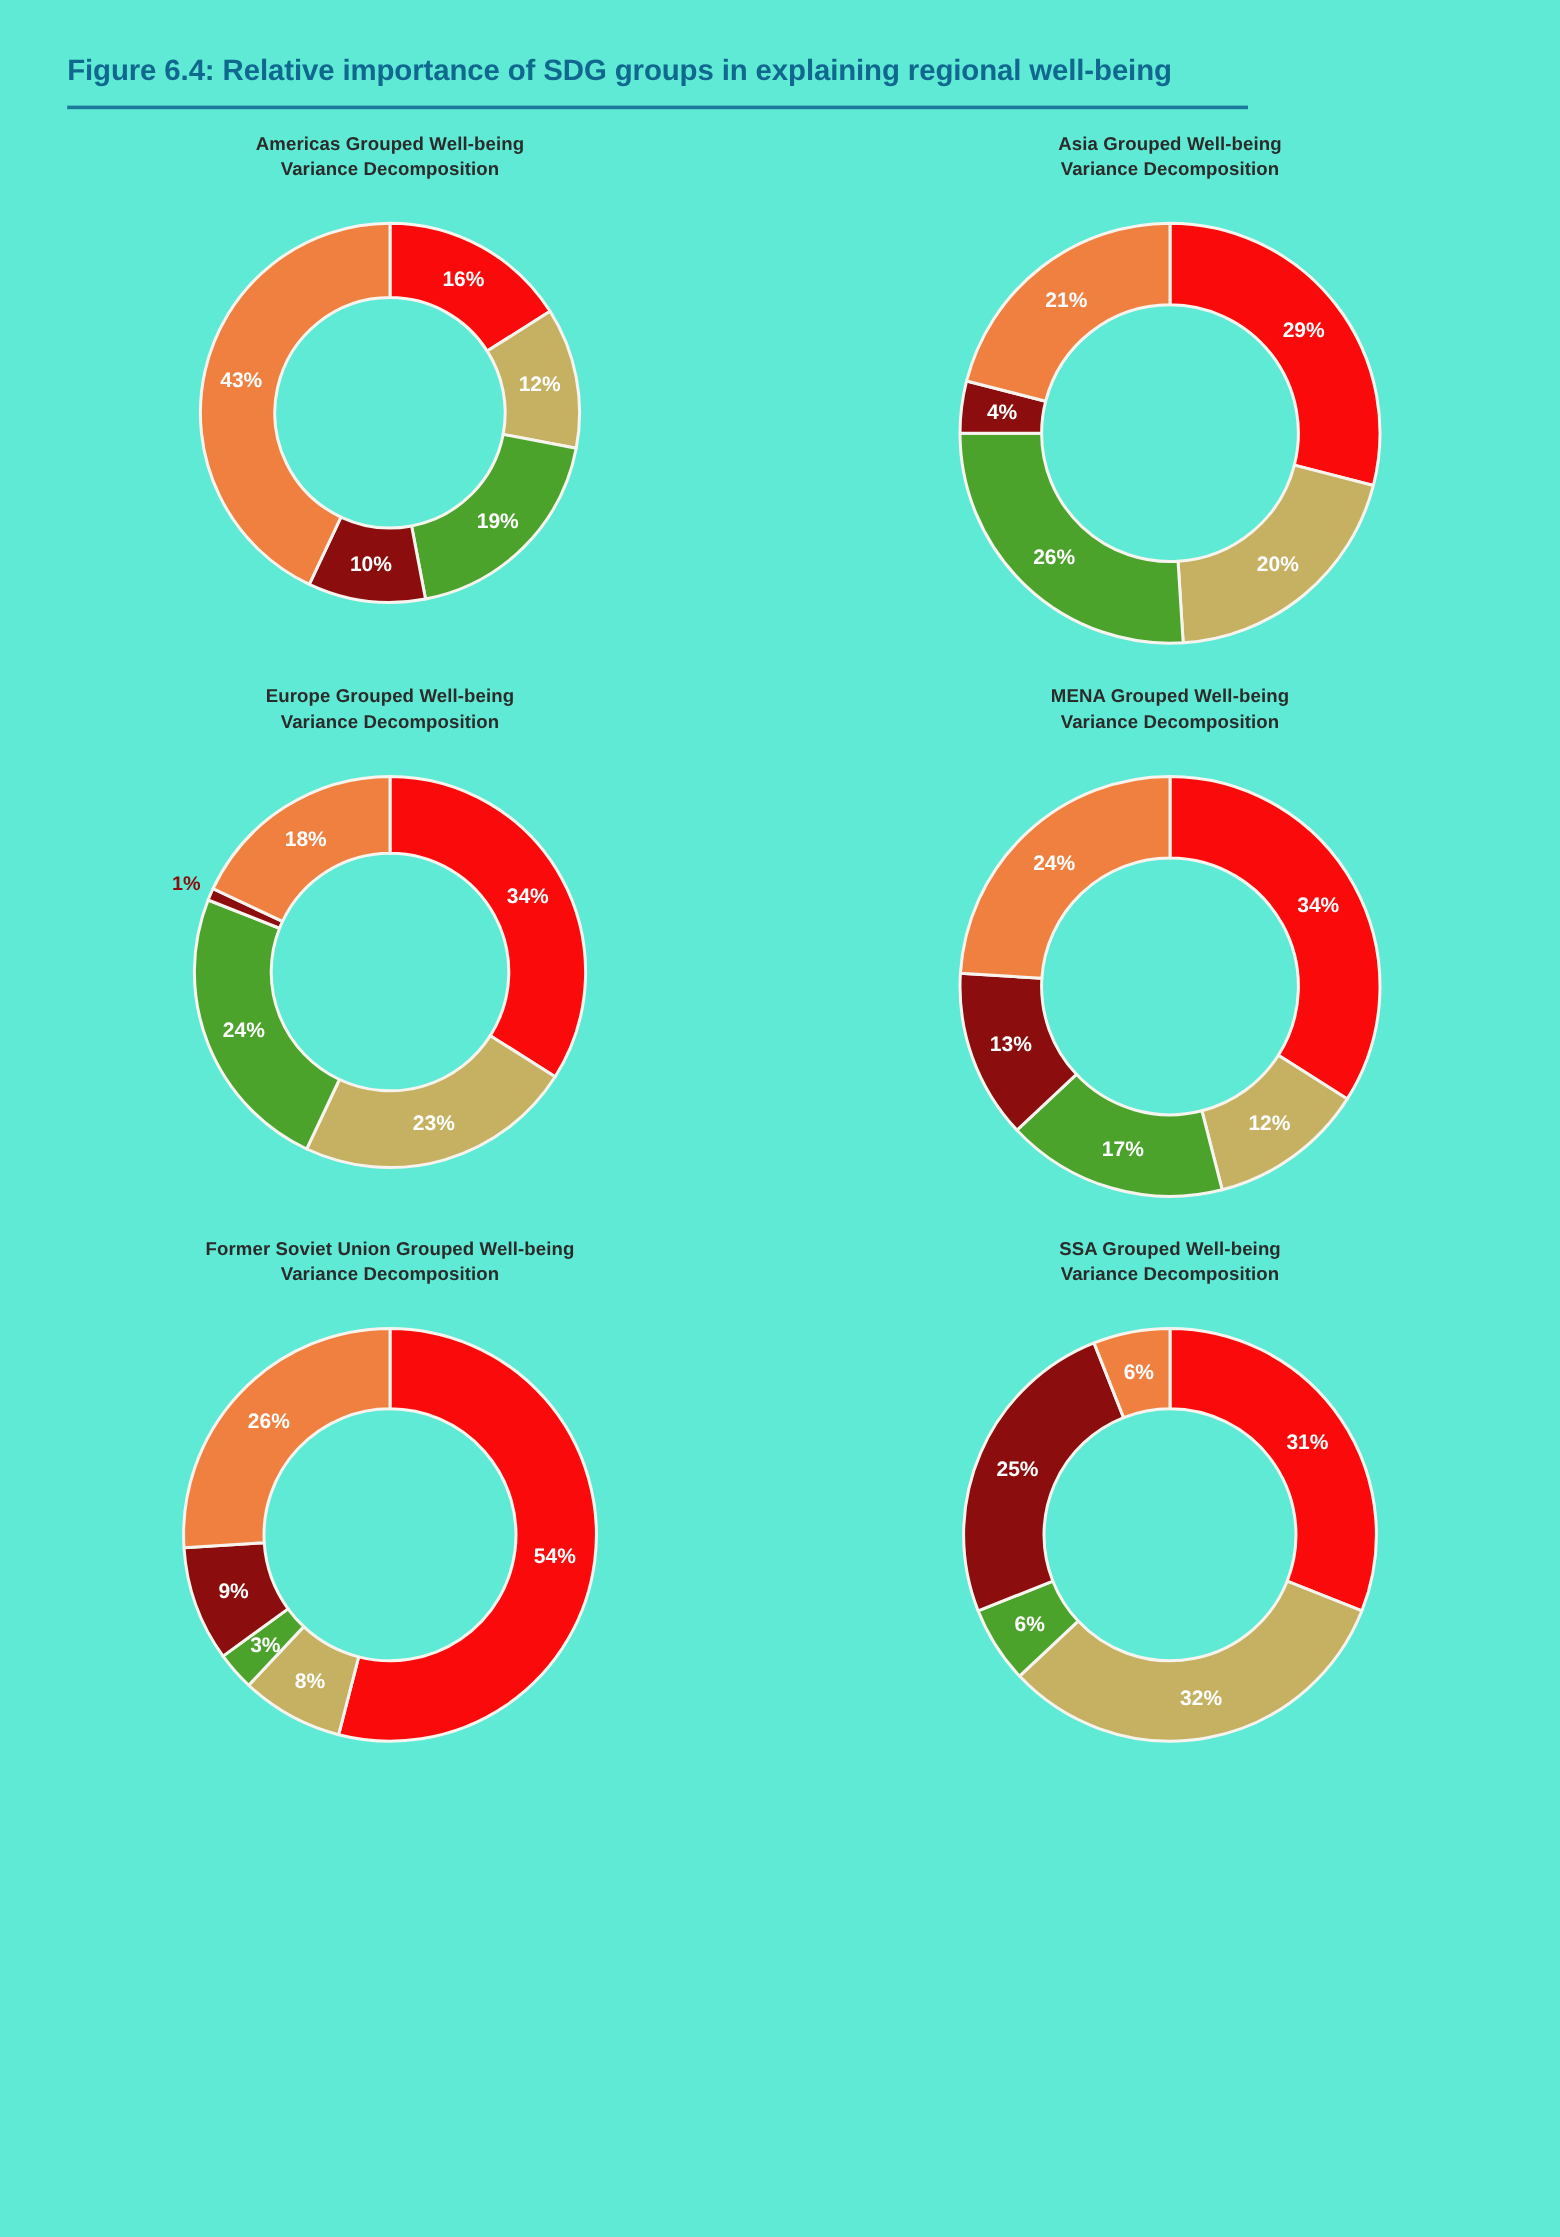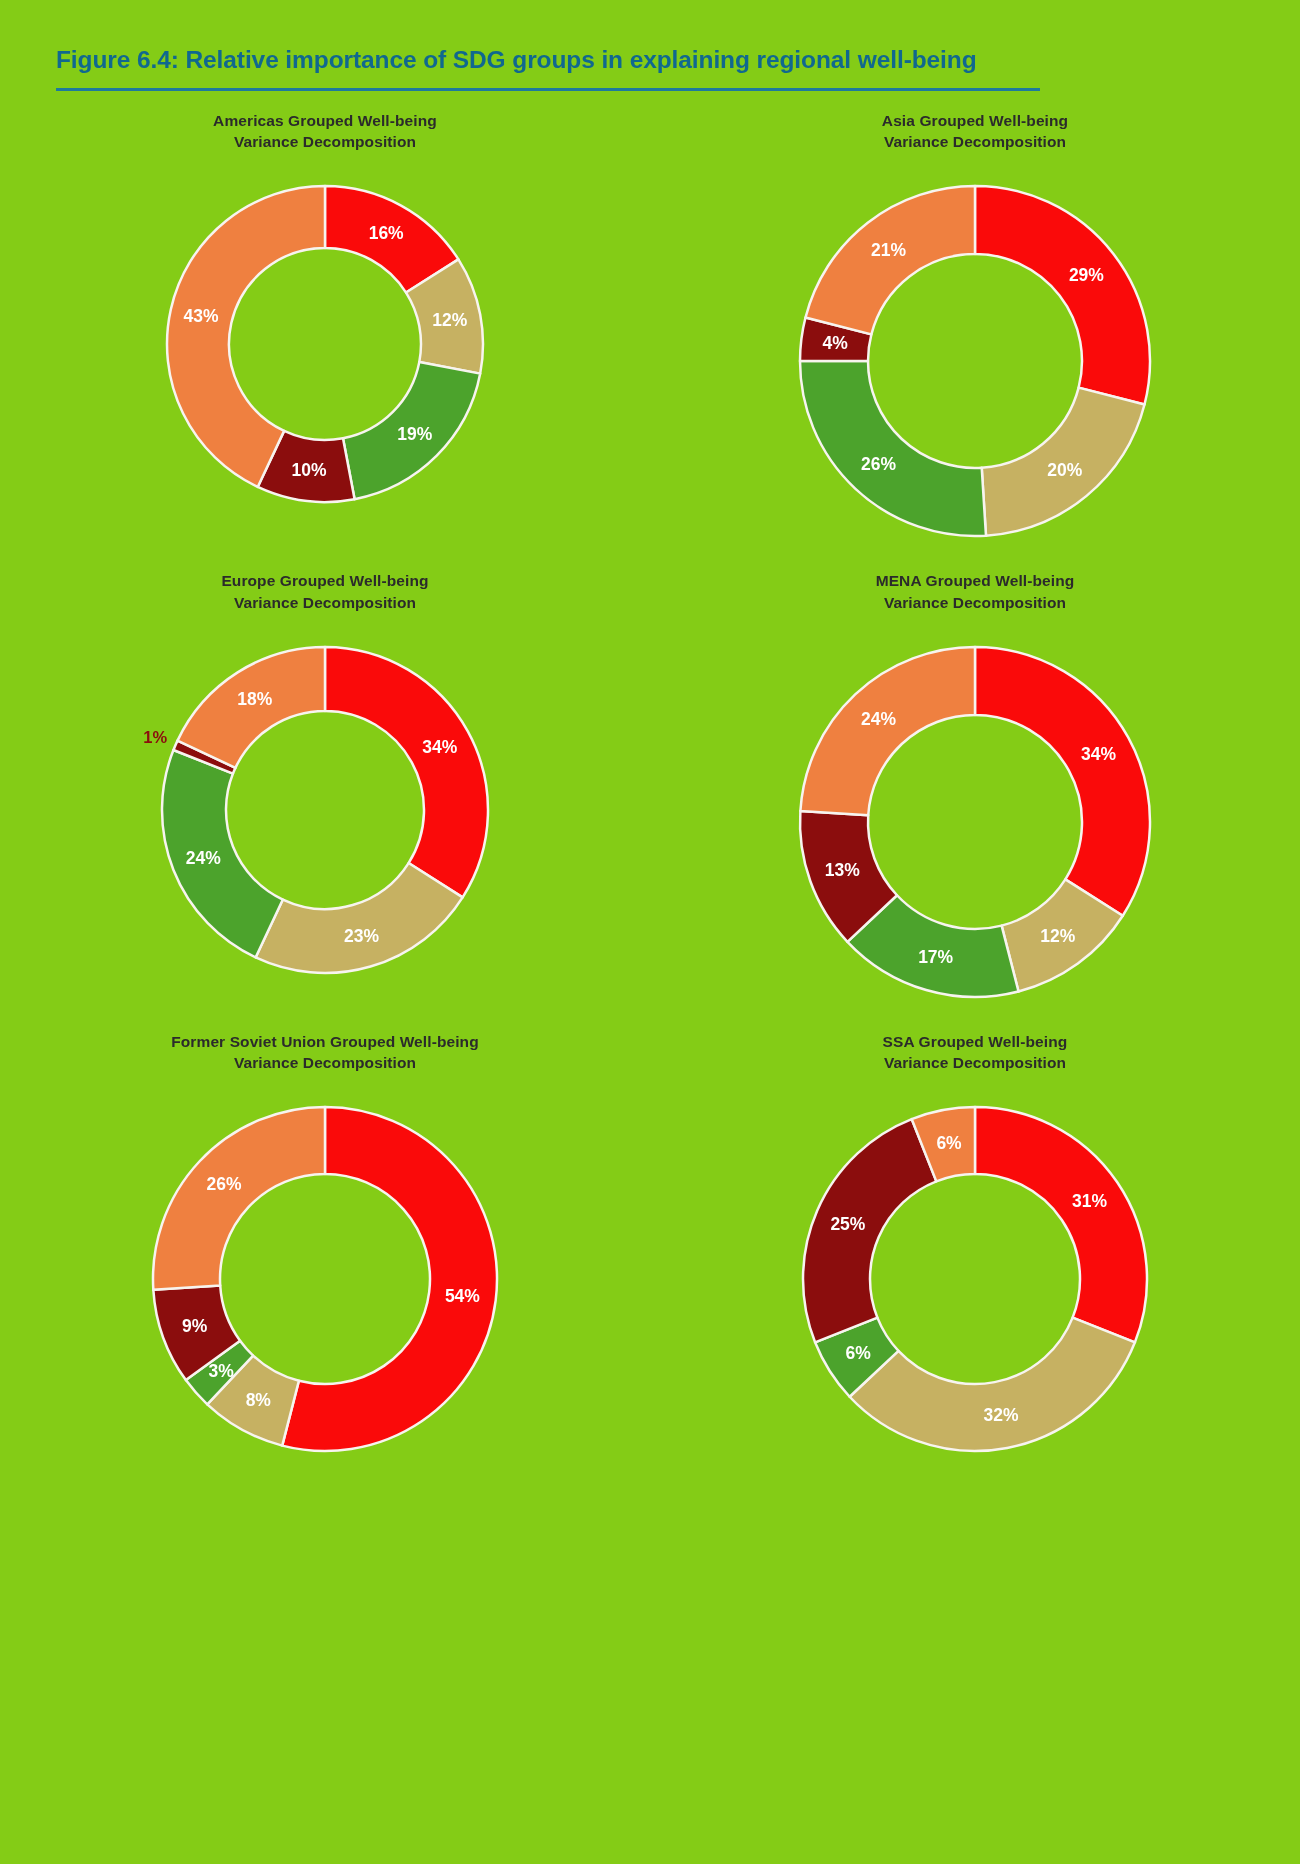--- a/index.html
+++ b/index.html
@@ -12,21 +12,21 @@
     width: 1300px;
     height: 1864px;
     font-family: "Liberation Sans", sans-serif;
     -webkit-font-smoothing: antialiased;
     overflow: hidden;
     position: relative;
   }
   .page {
     position: absolute;
     inset: 0;
-    background: #84cc16;
+    background: #5eead4;
   }
   
   .fig-header {
     position: absolute;
     left: 56px;
     top: 46px;
     width: 1180px;
   }
   .fig-title {
     font-size: 24.5px;

